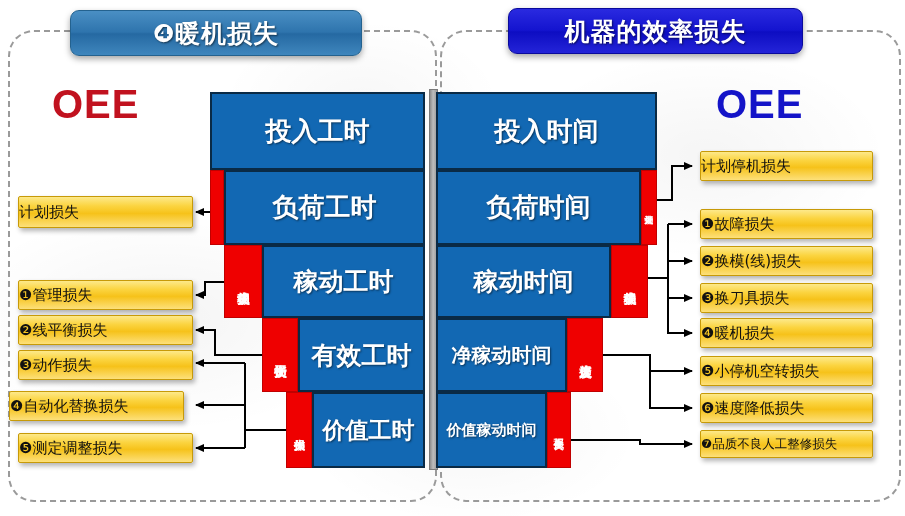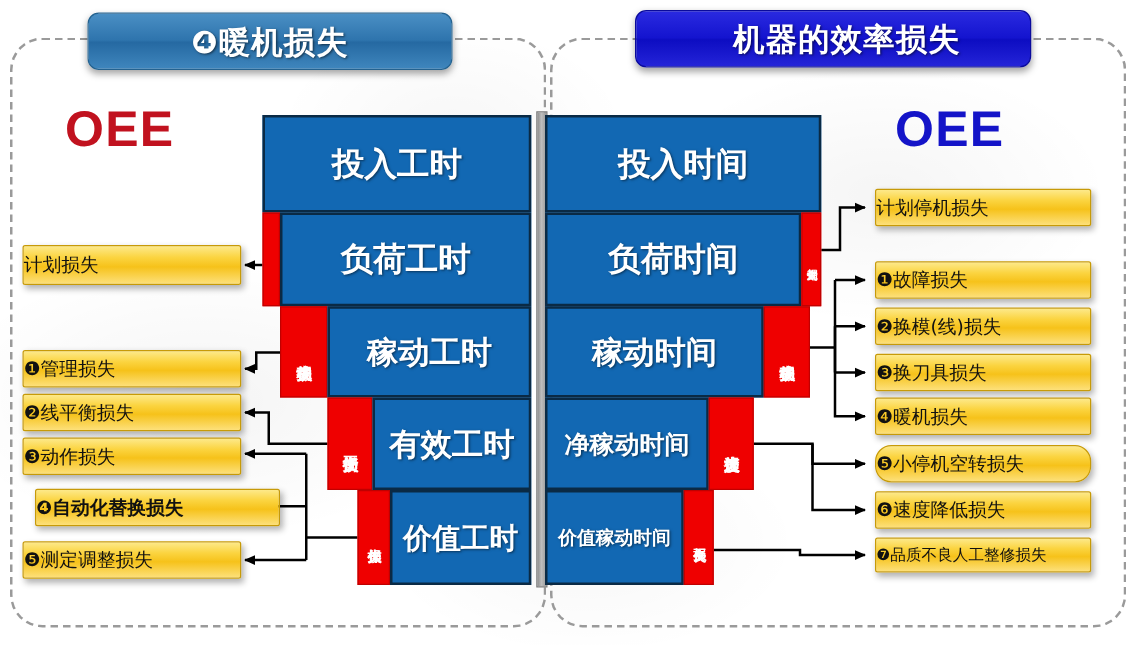--- a/index.html
+++ b/index.html
@@ -25,21 +25,21 @@
     display:flex;align-items:center;justify-content:center;
     color:#fff;font-weight:bold;font-size:25px;letter-spacing:1px;
     text-shadow:1px 1px 2px rgba(0,0,0,.55);
     box-shadow:0 3px 6px rgba(0,0,0,.35);
   }
   #title-left{left:70px;top:10px;width:290px;
     background:linear-gradient(180deg,#4a8fc4 0%,#2e74ad 48%,#2569a2 52%,#3f86bd 100%);
     border:1px solid #24628f;}
   #title-right{left:508px;top:8px;width:293px;
     background:linear-gradient(180deg,#2a2ae0 0%,#1414cf 48%,#0d0dc2 52%,#2424d8 100%);
-    border:1px solid #0a0a9c;padding-left:22px;}
+    border:1px solid #0a0a9c;}
 
   .oee{position:absolute;font-weight:bold;font-size:40px;letter-spacing:1px;
        font-family:"Liberation Sans",sans-serif;}
   #oee-left{left:52px;top:82px;color:#c1121f;}
   #oee-right{left:716px;top:82px;color:#1414c8;}
 
   
   .stack{position:absolute;}
   .blue{
     position:absolute;background:#1268b3;border:2px solid #0a2a45;
@@ -165,23 +165,23 @@
   <div class="blue" style="left:436px;top:392px;width:111px;height:76px;font-size:15px;">价值稼动时间</div>
   <div class="red" style="left:547px;top:392px;width:24px;height:76px;font-size:10.5px;">
      <span class="vtext">不良损失</span>
   </div>
 </div>
 
 <div class="ybox" style="left:18px;top:196px;width:175px;height:32px;">计划损失</div>
 <div class="ybox" style="left:18px;top:280px;width:175px;height:30px;">❶管理损失</div>
 <div class="ybox" style="left:18px;top:315px;width:175px;height:30px;">❷线平衡损失</div>
 <div class="ybox" style="left:18px;top:350px;width:175px;height:30px;">❸动作损失</div>
-<div class="ybox" style="left:28px;top:391px;width:196px;height:30px;font-weight:bold;">❹自动化替换损失</div>
+<div class="ybox" style="left:9px;top:391px;width:175px;height:30px;">❹自动化替换损失</div>
 <div class="ybox" style="left:18px;top:433px;width:175px;height:30px;">❺测定调整损失</div>
 
 <div class="ybox" style="left:700px;top:151px;width:173px;height:30px;">计划停机损失</div>
 <div class="ybox" style="left:700px;top:209px;width:173px;height:30px;">❶故障损失</div>
 <div class="ybox" style="left:700px;top:246px;width:173px;height:30px;">❷换模(线)损失</div>
 <div class="ybox" style="left:700px;top:283px;width:173px;height:30px;">❸换刀具损失</div>
 <div class="ybox" style="left:700px;top:318px;width:173px;height:30px;">❹暖机损失</div>
-<div class="ybox" style="left:700px;top:356px;width:173px;height:30px;border-radius:13px;">❺小停机空转损失</div>
+<div class="ybox" style="left:700px;top:356px;width:173px;height:30px;">❺小停机空转损失</div>
 <div class="ybox" style="left:700px;top:393px;width:173px;height:30px;">❻速度降低损失</div>
 <div class="ybox sm" style="left:700px;top:430px;width:173px;height:28px;text-align:right;">❼品质不良人工整修损失</div>
 
 </body></html>

